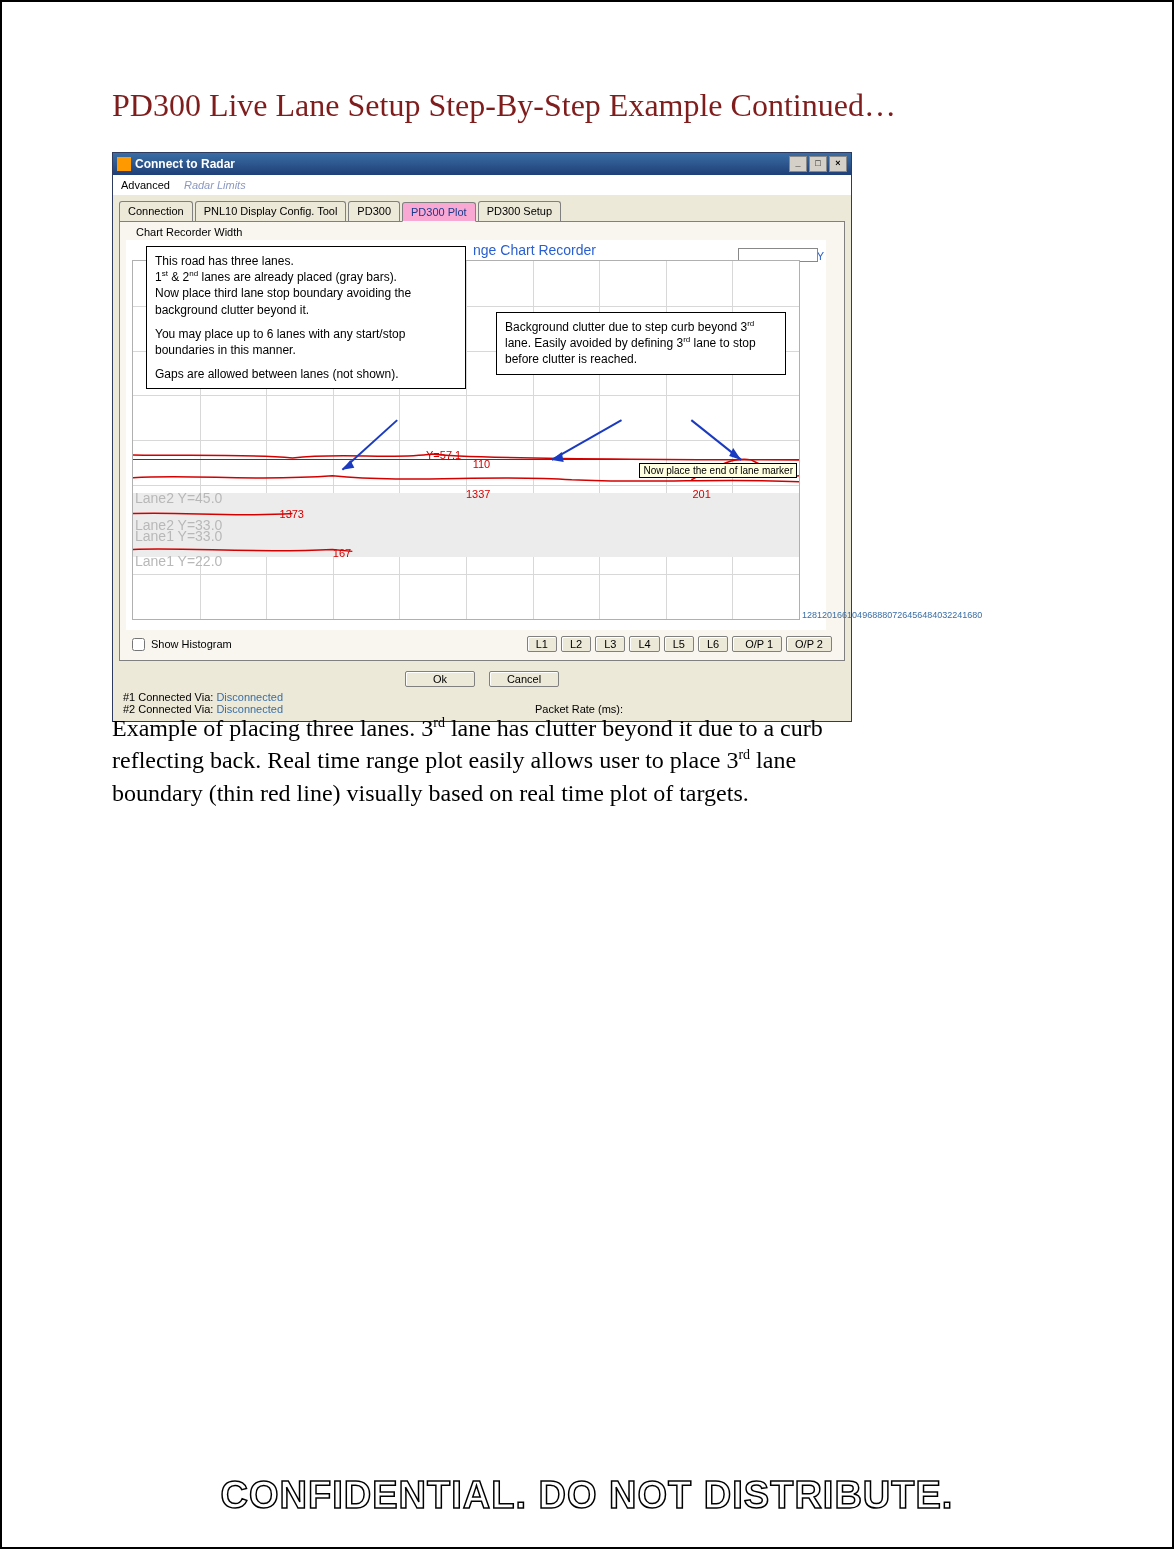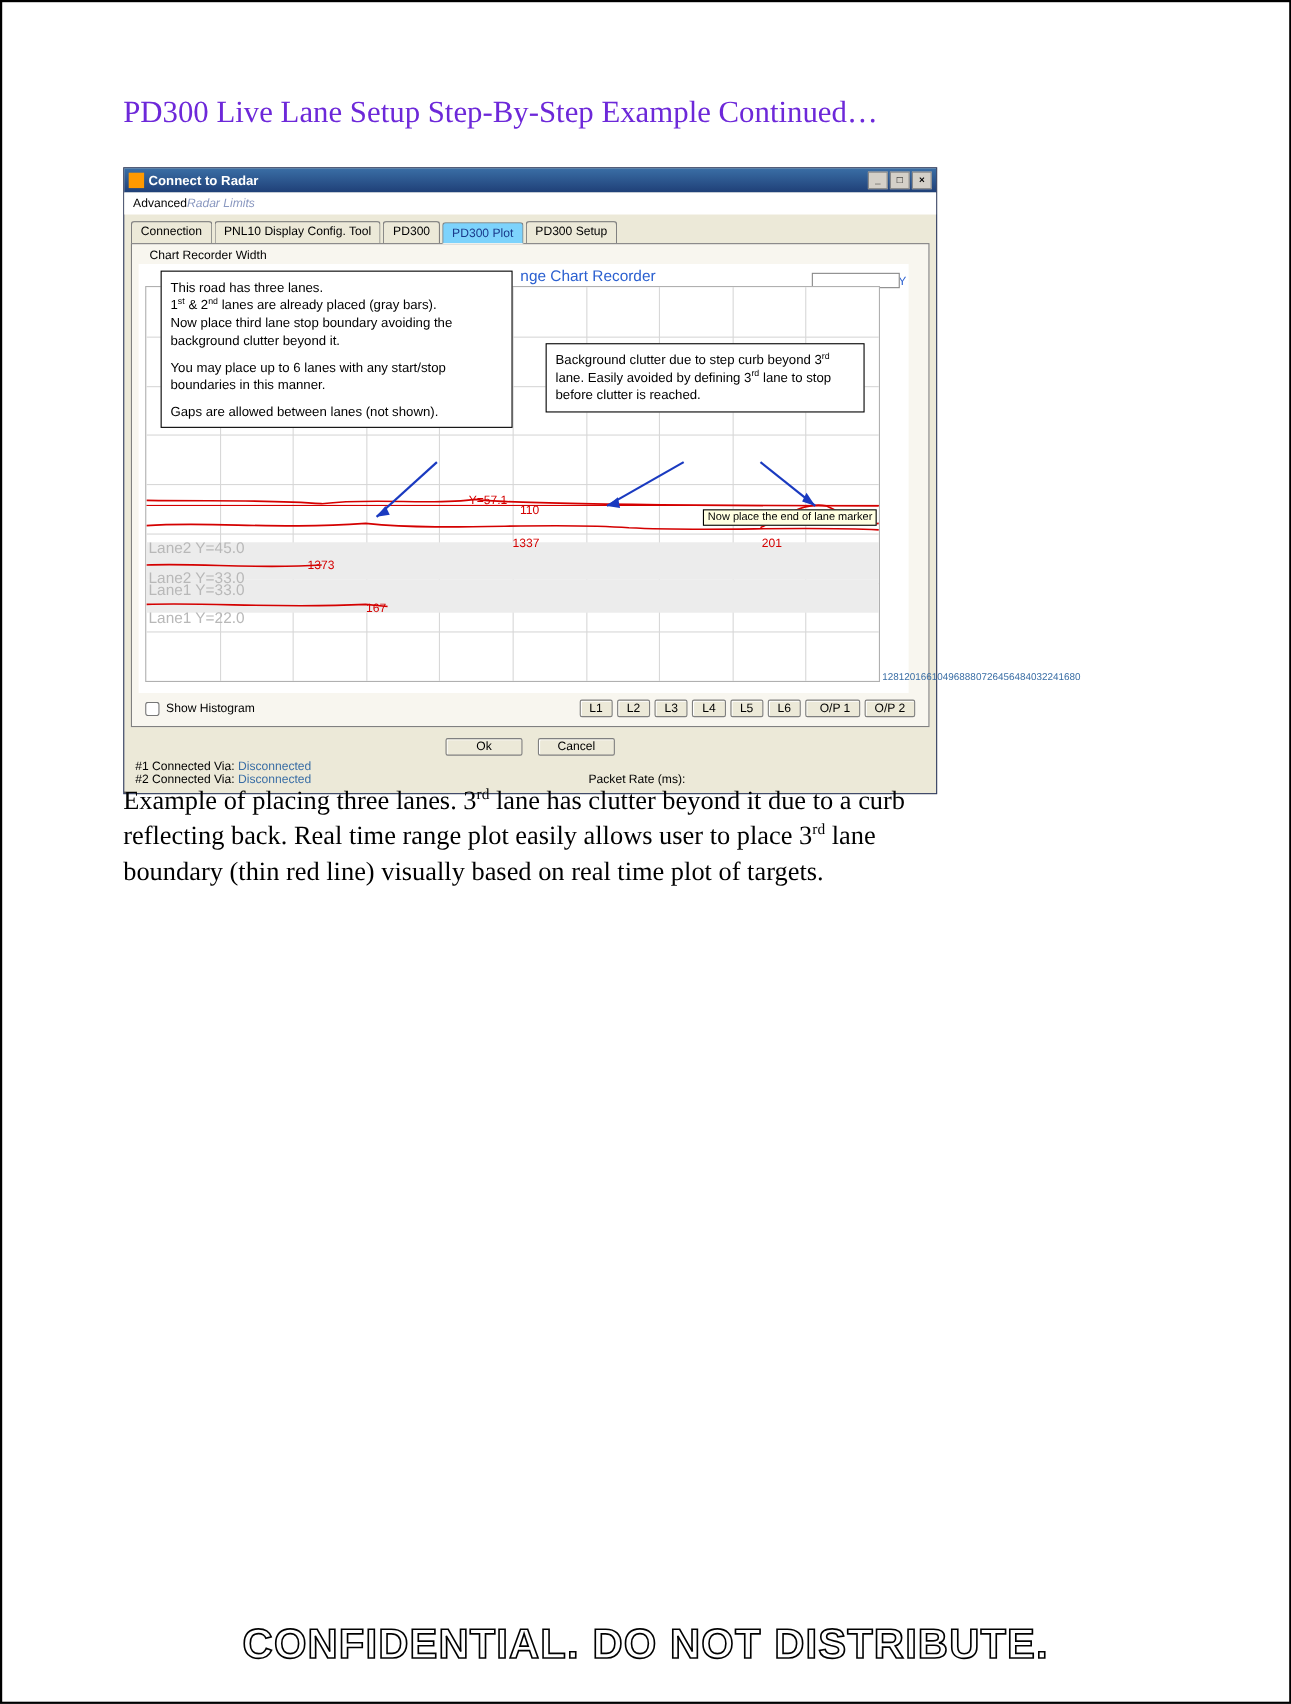--- a/index.html
+++ b/index.html
@@ -9,22 +9,22 @@
     height: 1549px;
     background: #fff;
     font-family: "Times New Roman", serif;
     position: relative;
     border: 2px solid #000;
   }
   .page-title {
     position: absolute;
     top: 85px;
     left: 110px;
-    font-size: 28px;
-    color: #6d28d9;
+    font-size: 32px;
+    color: #7f1d1d;
   }
   .app-window {
     position: absolute;
     top: 150px;
     left: 110px;
     width: 740px;
     font-family: Tahoma, Arial, sans-serif;
     font-size: 11px;
     color: #000;
     border: 1px solid #2f3a5f;
@@ -57,40 +57,41 @@
     font-size: 9px;
     line-height: 12px;
     text-align: center;
     color:#000;
     font-family: Arial, sans-serif;
   }
   .menu-bar {
     height: 20px;
     display: flex;
     align-items: center;
+    gap: 14px;
     padding: 0 8px;
     background: #fff;
   }
   .menu-item { font-size: 11px; }
   .menu-disabled { color: #8a98c0; font-style: italic; }
   .tab-strip {
     display: flex;
     gap: 2px;
     padding: 6px 6px 0 6px;
     font-size: 11px;
   }
   .tab {
     padding: 3px 8px;
     border: 1px solid #808080;
     border-bottom: none;
     background: #ece9d8;
     border-radius: 3px 3px 0 0;
   }
   .tab.active {
-    background: #7dd3fc;
+    background: #f9a8d4;
     position: relative;
     top: 1px;
     border-bottom: 1px solid #f8f6ef;
     z-index: 2;
     font-weight: normal;
     color:#1a3a8b;
   }
   .tab-panel {
     margin: 0 6px 6px 6px;
     border: 1px solid #808080;

